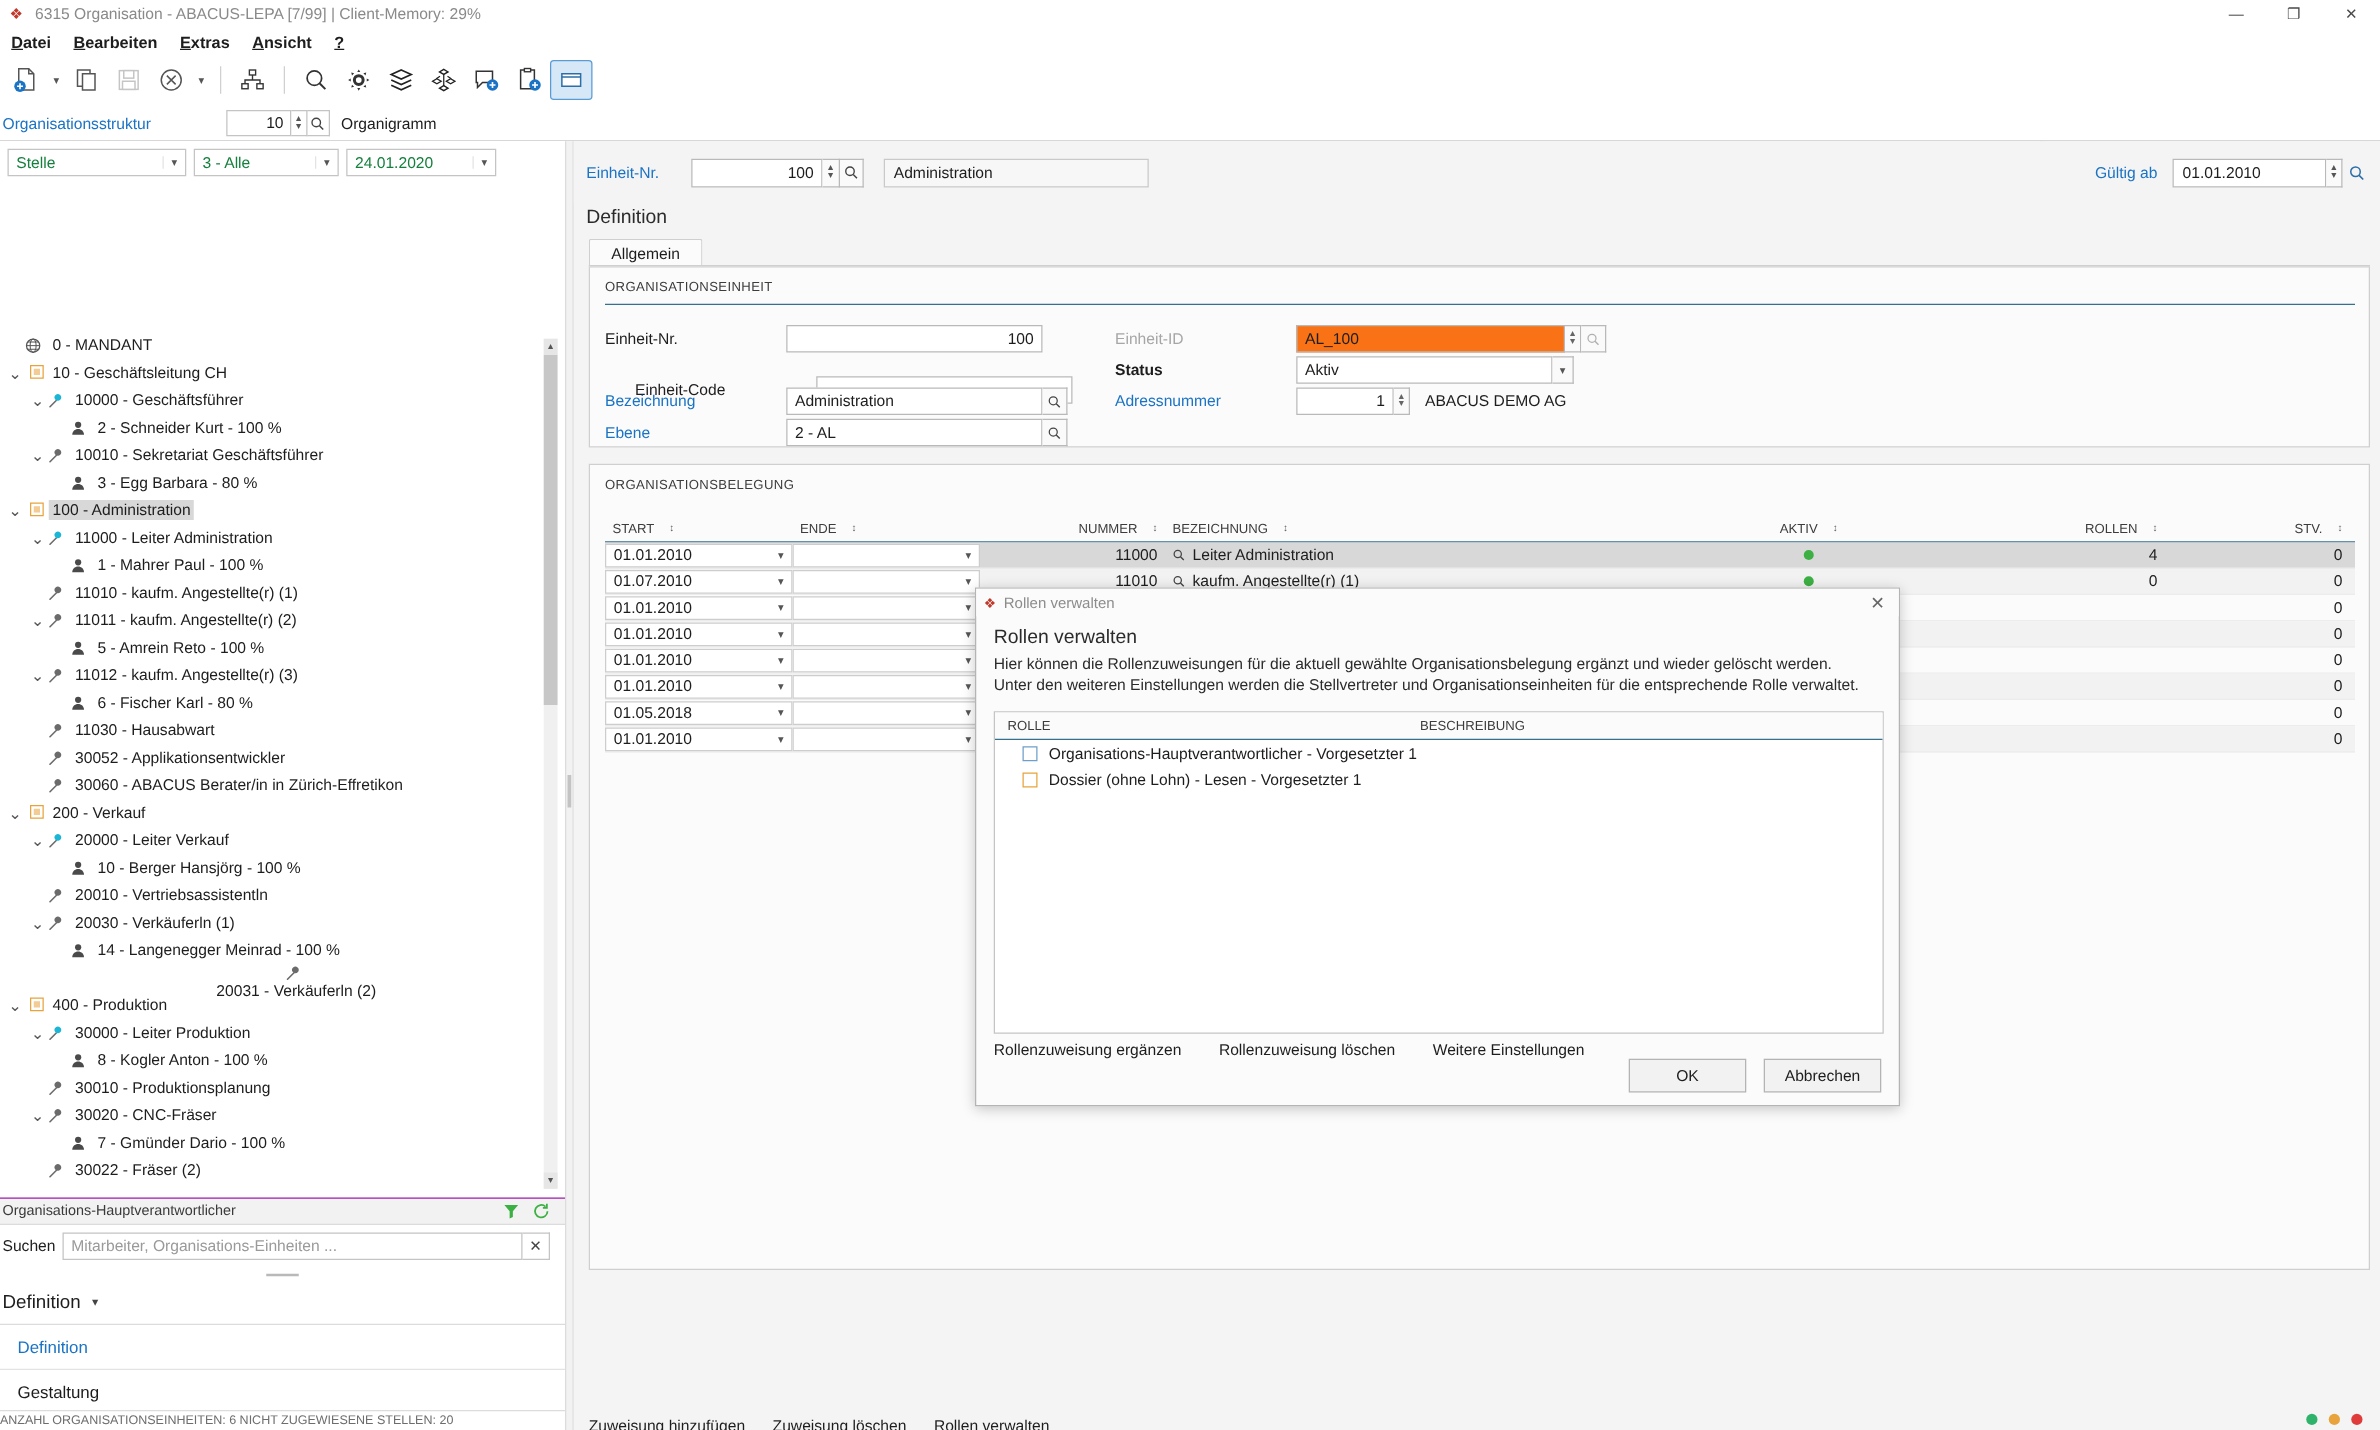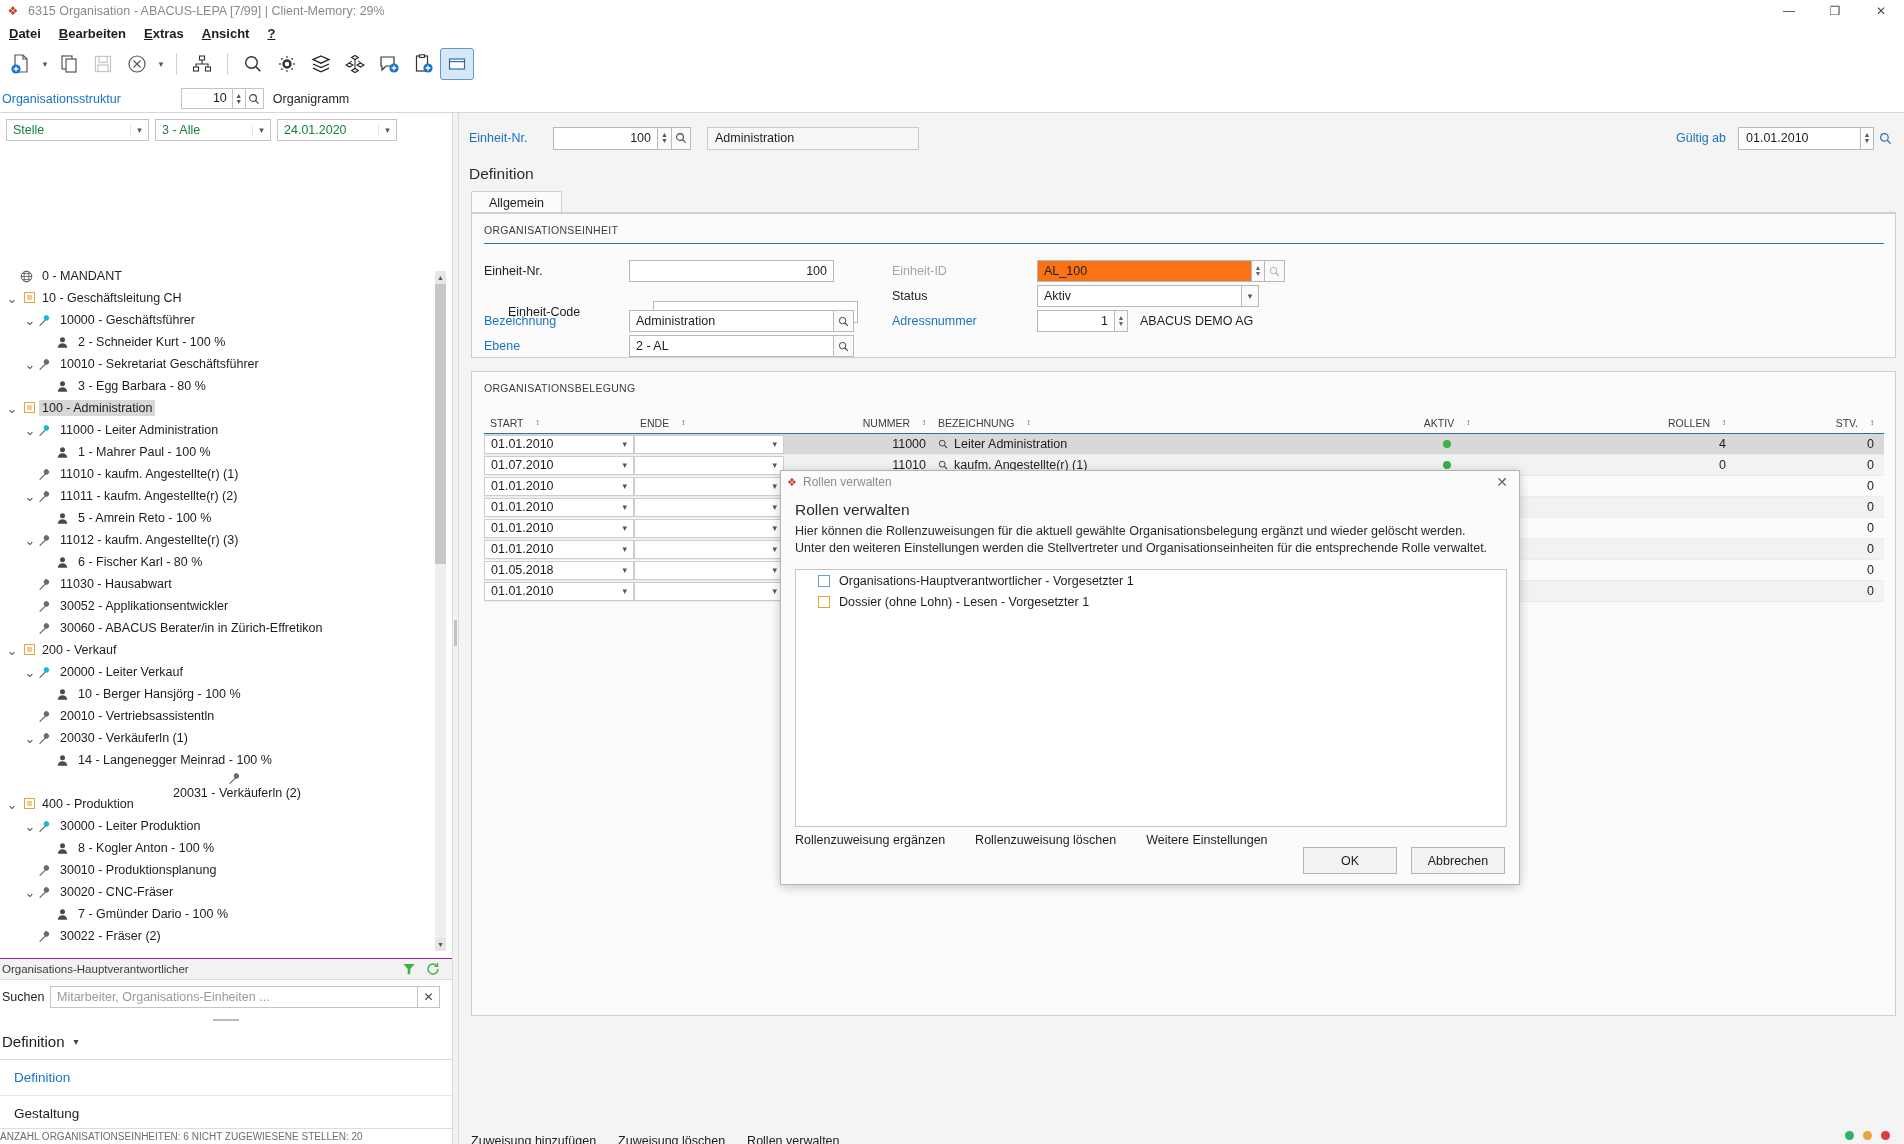--- a/index.html
+++ b/index.html
@@ -769,21 +769,21 @@
           <span>▼</span>
         </div>
       <div class="fmag">
         <svg width="11" height="11" viewBox="0 0 11 11">
             <circle cx="4.6" cy="4.6" r="3.2" fill="none" stroke="#b0b0b0" stroke-width="1"></circle>
             <path d="M7 7l2.8 2.8" stroke="#b0b0b0" stroke-width="1.1"></path>
           </svg>
       </div>
     </div>
     <div class="frow" style="left:420px; top:71px;">
-      <span class="flabel" style="width:145px;">Status</span>
+      <span class="flabel" style="width:145px;font-weight:bold;">Status</span>
       <div class="finput" style="width:205px;">
         <span>Aktiv</span>
       </div>
       <div class="fcaret">▾</div>
     </div>
     <div class="frow" style="left:420px; top:96px;">
       <span class="flabel lnk" style="width:145px;">Adressnummer</span>
       <div class="finput right" style="width:78px;">
         <span>1</span>
       </div>
@@ -1045,20 +1045,24 @@
 
 <div id="dialog">
   <div id="dlgtitle">
     <span class="i">❖</span>
     <span class="t">Rollen verwalten</span>
     <span class="x">✕</span>
   </div>
   <div id="dlgh1">Rollen verwalten</div>
   <div id="dlgdesc">Hier können die Rollenzuweisungen für die aktuell gewählte Organisationsbelegung ergänzt und wieder gelöscht werden. Unter den weiteren Einstellungen werden die Stellvertreter und Organisationseinheiten für die entsprechende Rolle verwaltet.</div>
   <div id="dlgbox">
+    <div id="rolehdr">
+      <span style="padding-left:10px; width:340px;">ROLLE</span>
+      <span>BESCHREIBUNG</span>
+    </div>
     <div id="rolerows">
         <div class="rrow">
           <span class="rchk"></span>
           <span>Organisations-Hauptverantwortlicher - Vorgesetzter 1</span>
         </div>
         <div class="rrow">
           <span class="rchk o"></span>
           <span>Dossier (ohne Lohn) - Lesen - Vorgesetzter 1</span>
         </div>
       </div>

